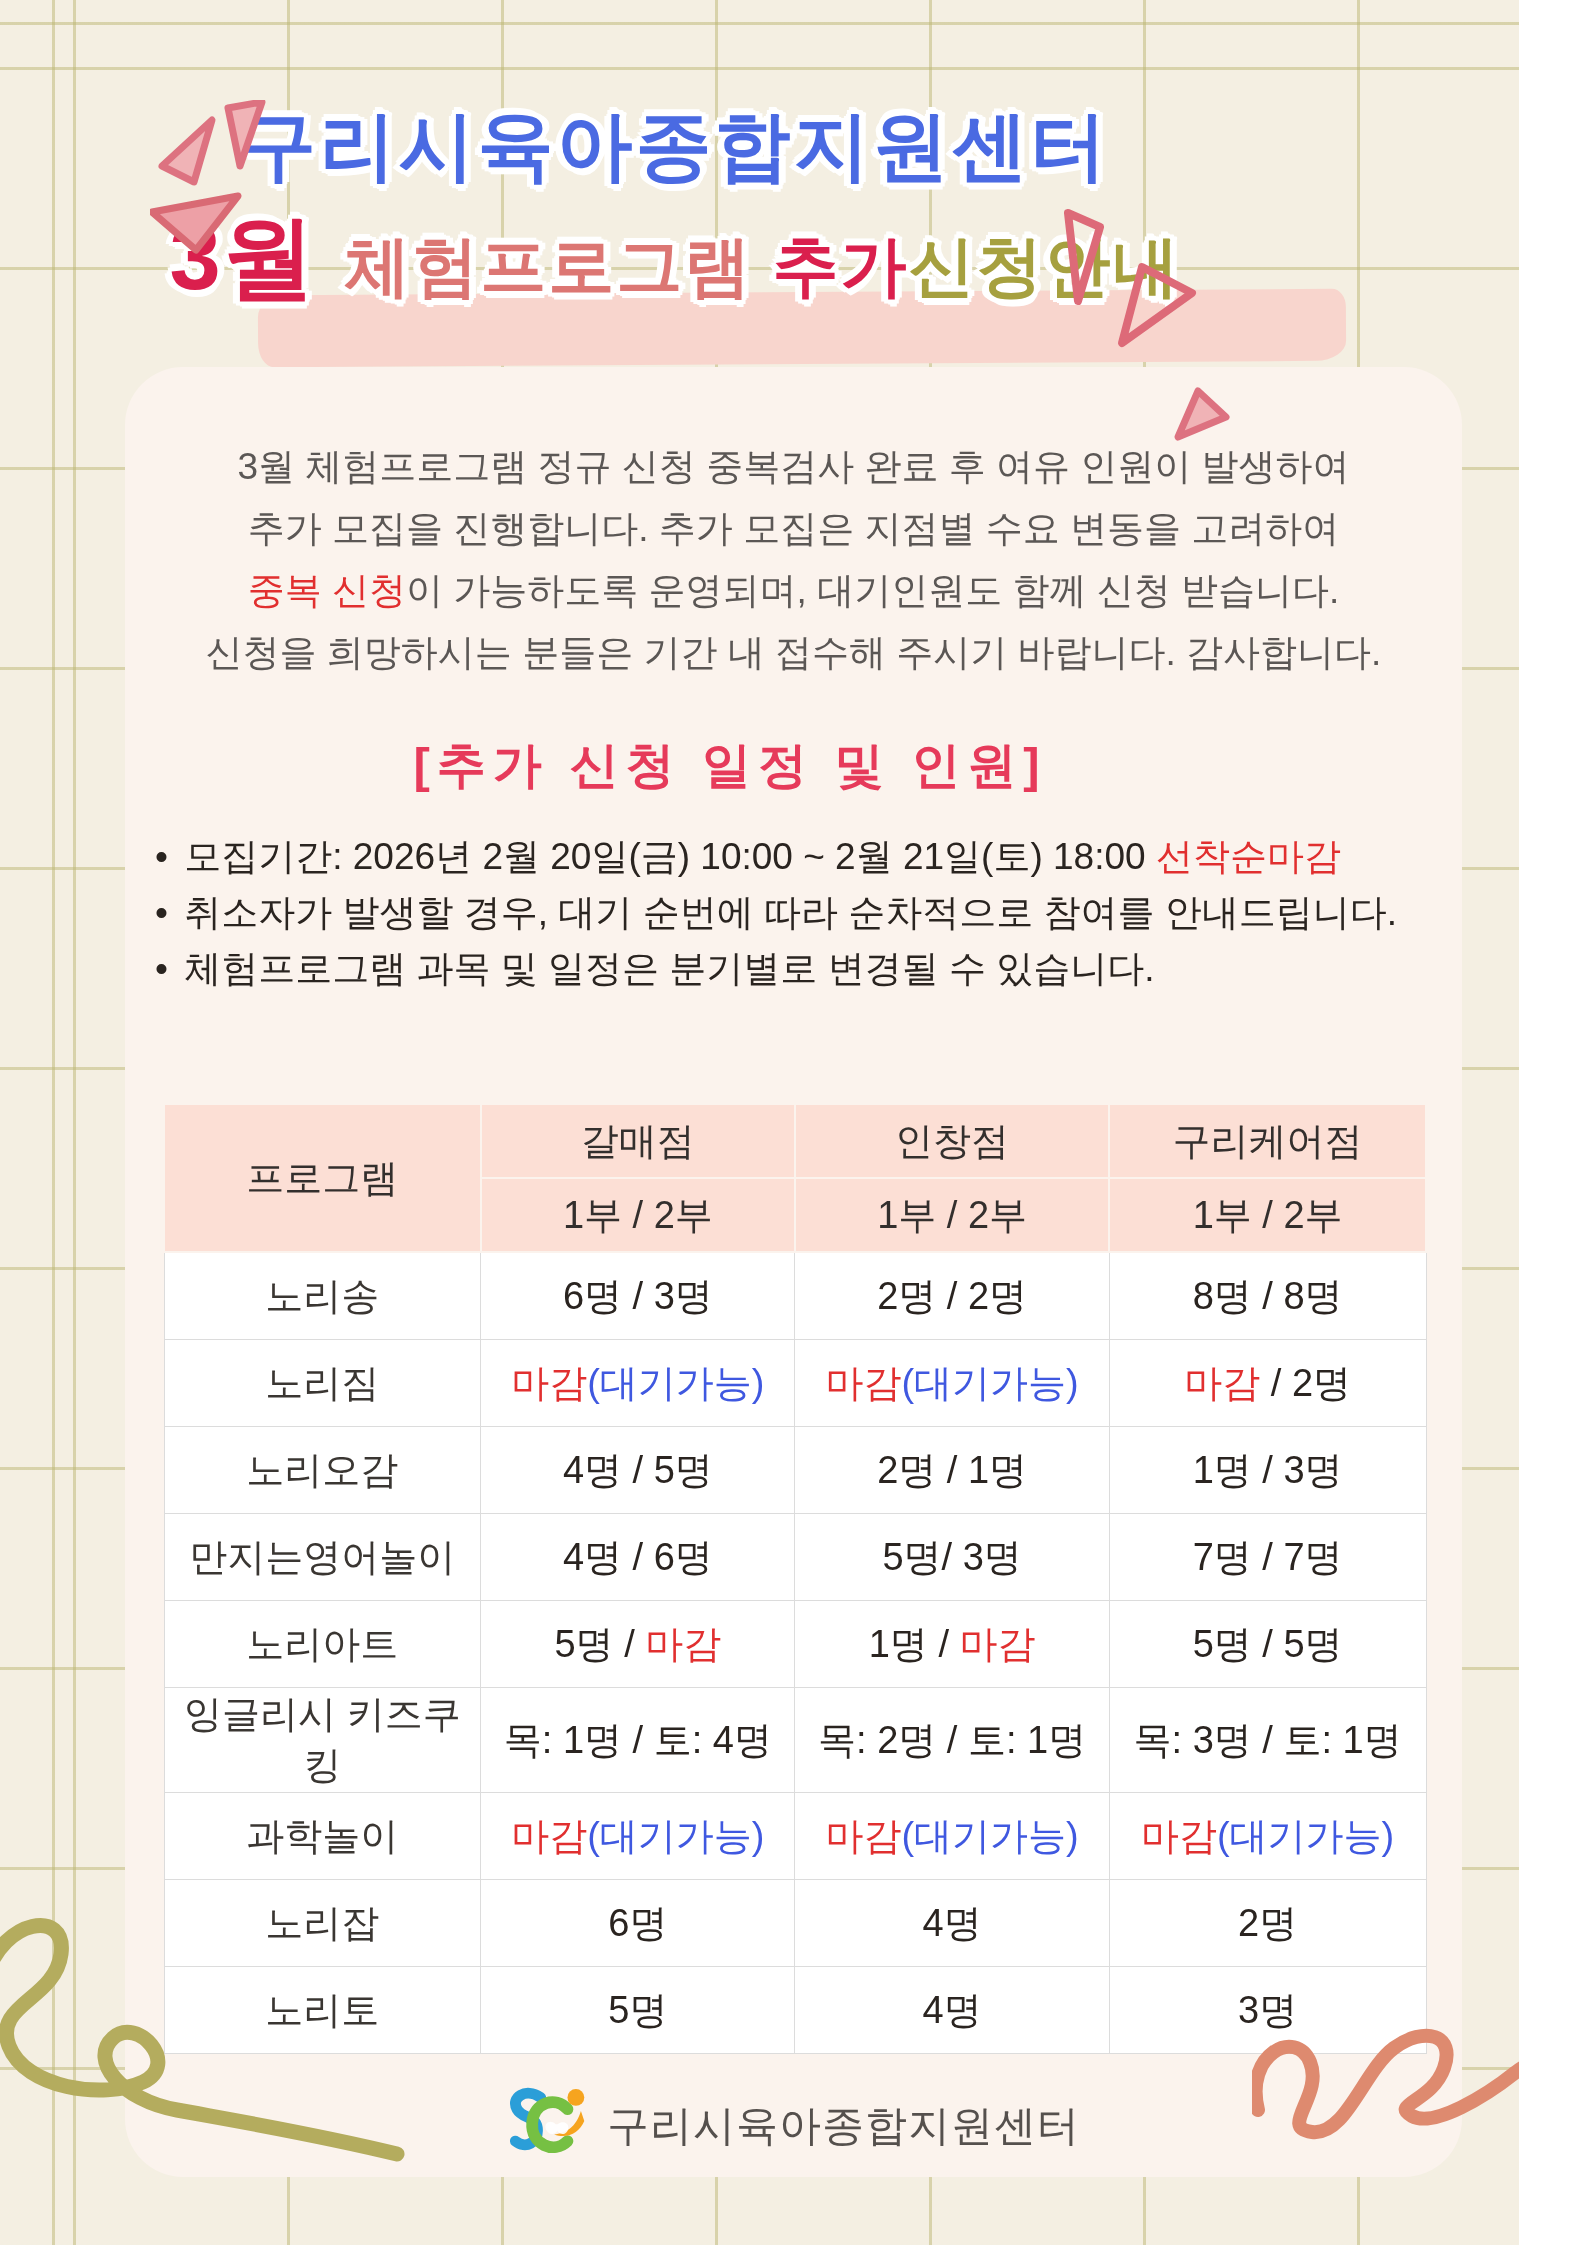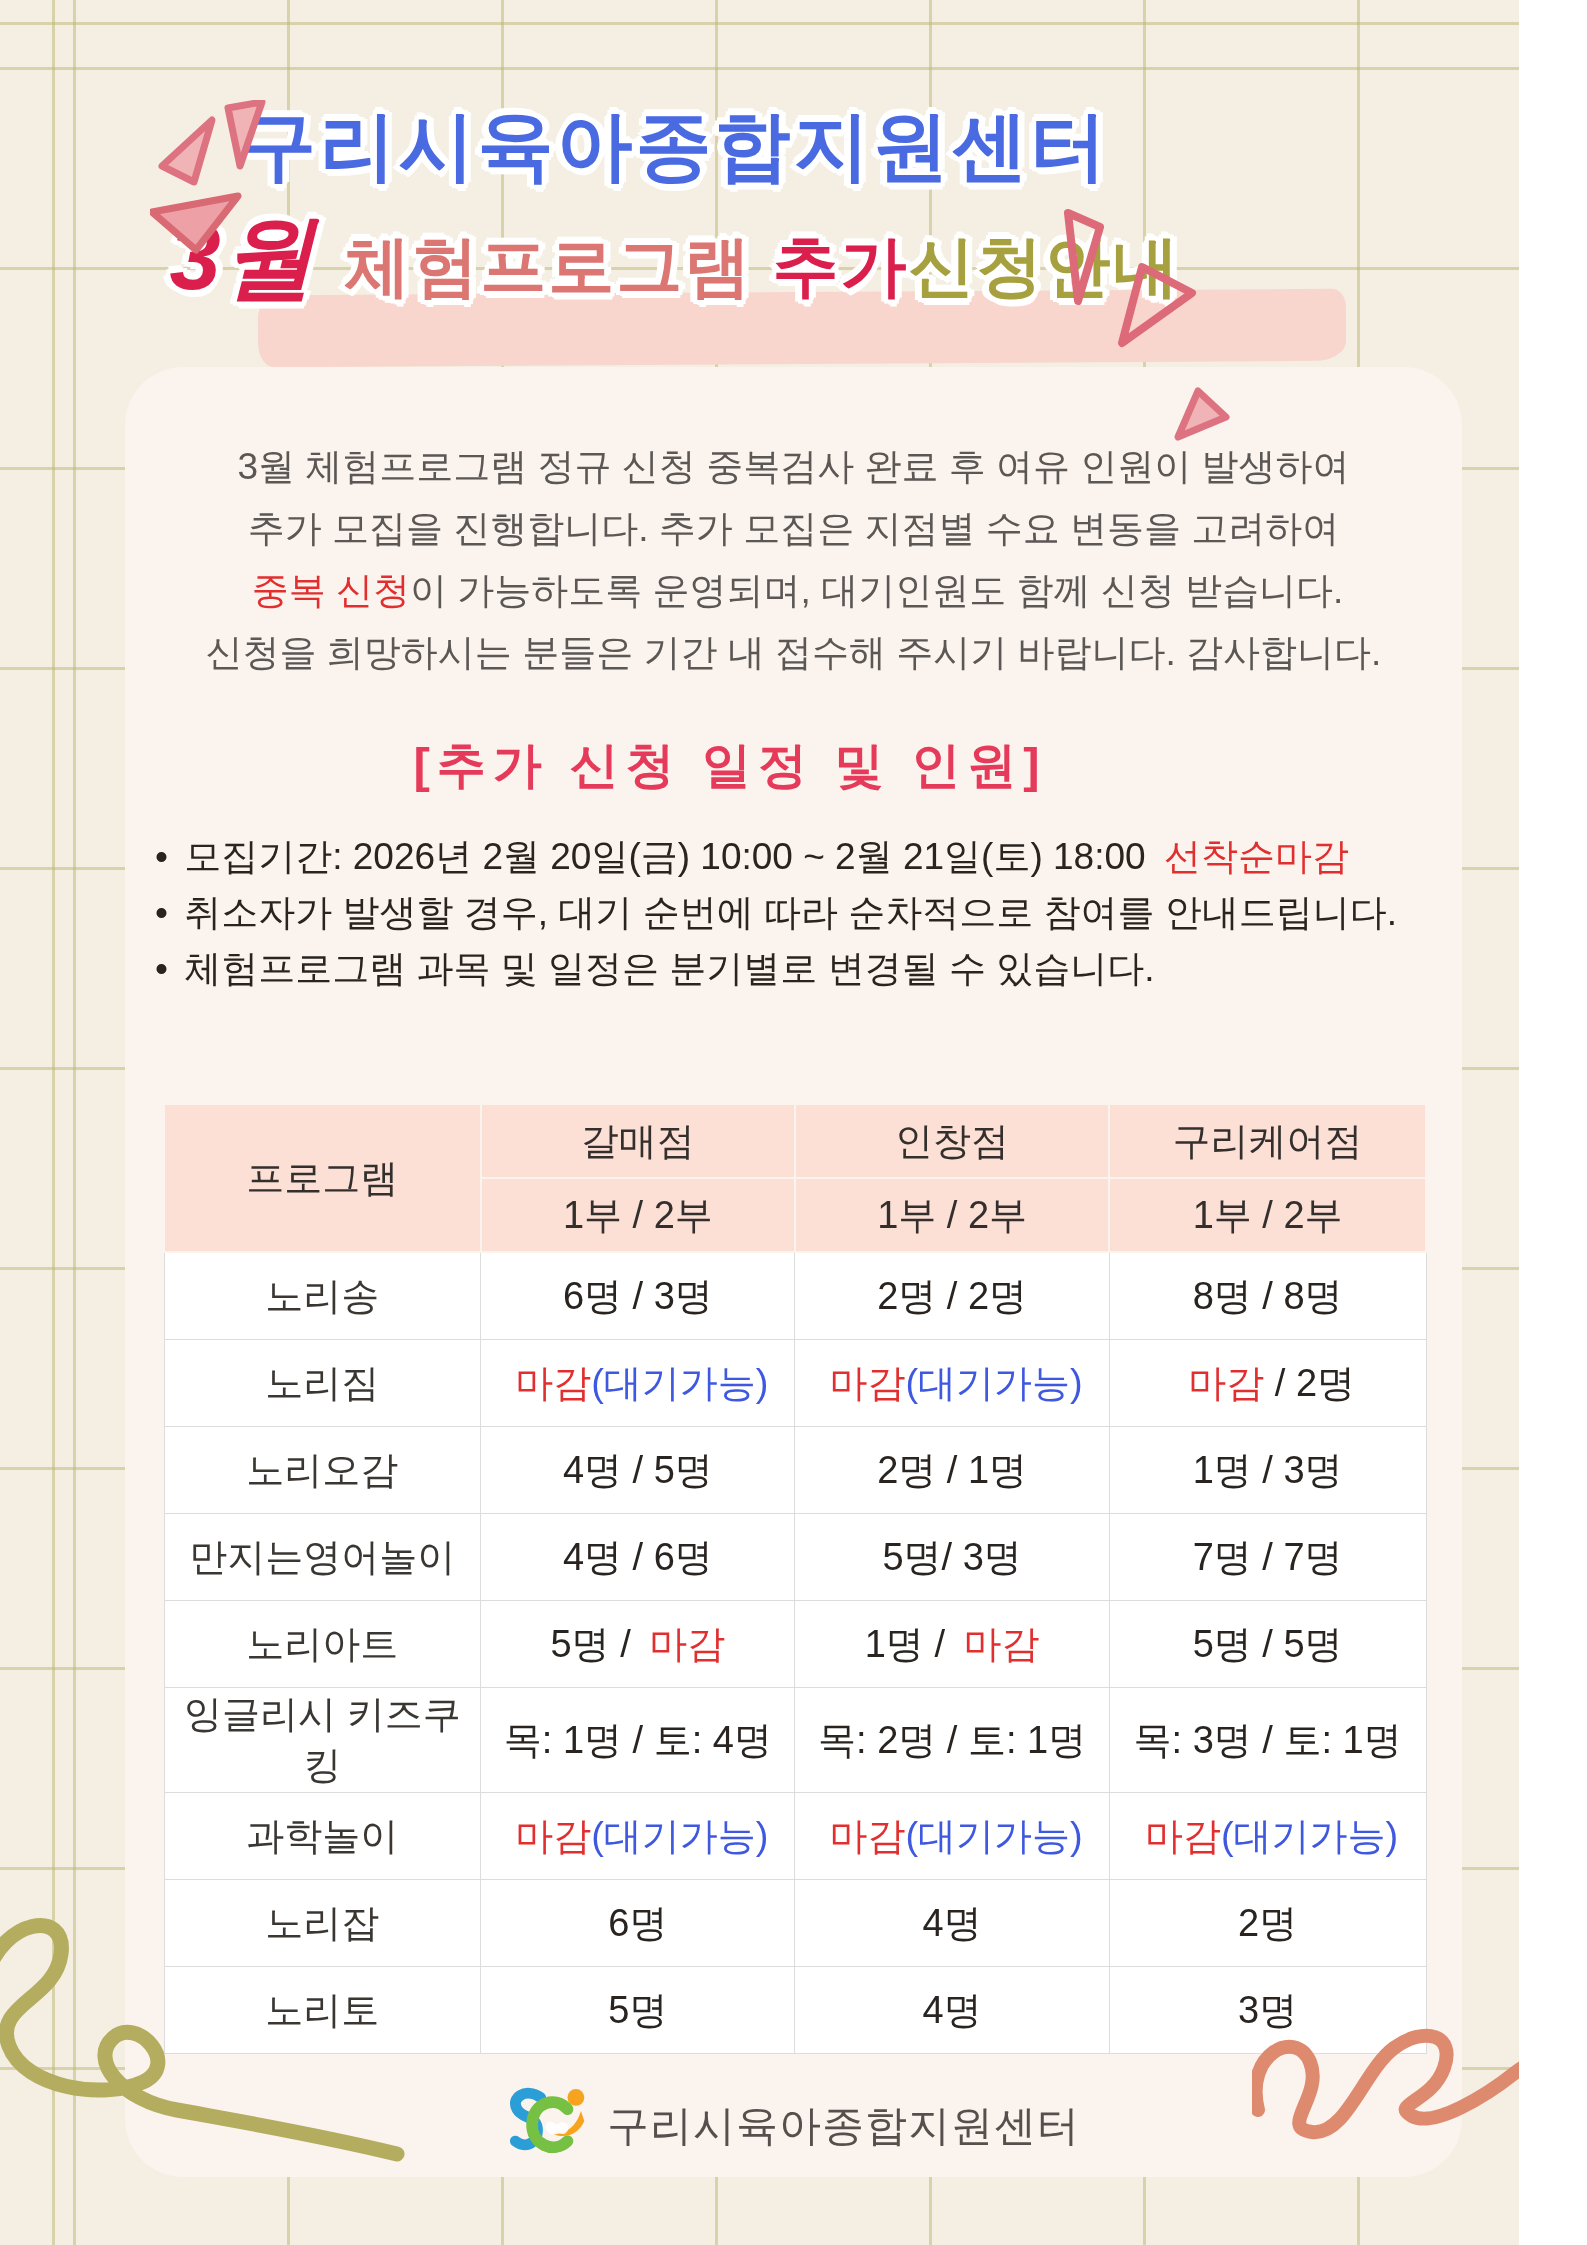--- a/index.html
+++ b/index.html
@@ -30,36 +30,36 @@
   }
   .title-line2{
     position:absolute;left:0;top:196px;width:1350px;text-align:center;
     font-size:66px;font-weight:bold;letter-spacing:2px;z-index:2;
     text-shadow:
       -5px 0 0 #fff,5px 0 0 #fff,0 -5px 0 #fff,0 5px 0 #fff,
       -4px -4px 0 #fff,4px -4px 0 #fff,-4px 4px 0 #fff,4px 4px 0 #fff,
       -7px 2px 0 #fff,7px -2px 0 #fff,2px 7px 0 #fff,-2px -7px 0 #fff;
   }
   .seg-crimson{color:#da1f4d;}
-  .seg-crimson_lg{color:#da1f4d;font-size:92px;font-style:italic;}
+  .seg-crimson_lg{color:#da1f4d;font-size:92px;}
   .seg-salmon{color:#dc7673;}
   .seg-olive{color:#a6a03f;}
   .sparkle{position:absolute;z-index:3;}
   
   .info-panel{
     position:absolute;left:125px;top:367px;width:1337px;height:1810px;
     background:#fbf3ed;border-radius:58px;z-index:1;
   }
   
   .intro{
     position:absolute;left:0;top:436px;width:1587px;text-align:center;
     font-size:37px;line-height:62px;z-index:2;
   }
   .seg-gray{color:#5b5755;}
-  .seg-red{color:#e12f2f;margin-left:8px;}
+  .seg-red{color:#e12f2f;}
   .seg-dark{color:#2a2420;}
   .seg-blue{color:#3f58e0;}
   
   .section-heading{
     position:absolute;left:0;top:733px;width:1460px;text-align:center;
     font-size:49px;font-weight:bold;letter-spacing:7px;color:#e63a5a;z-index:2;
   }
   
   .notice-list{
     position:absolute;left:155px;top:829px;width:1370px;

